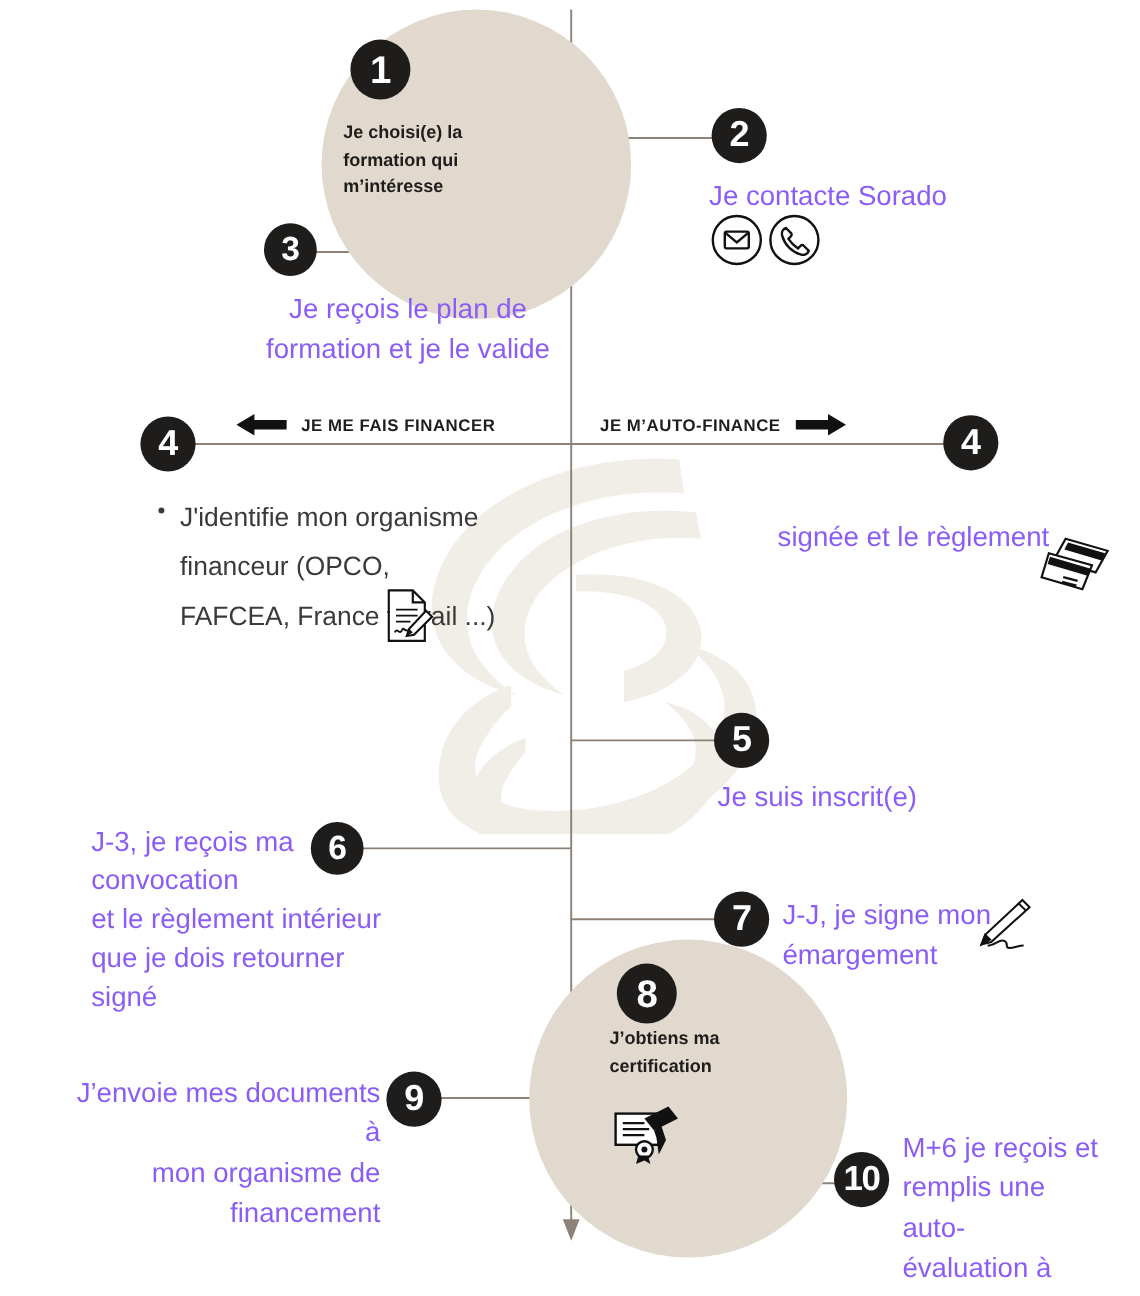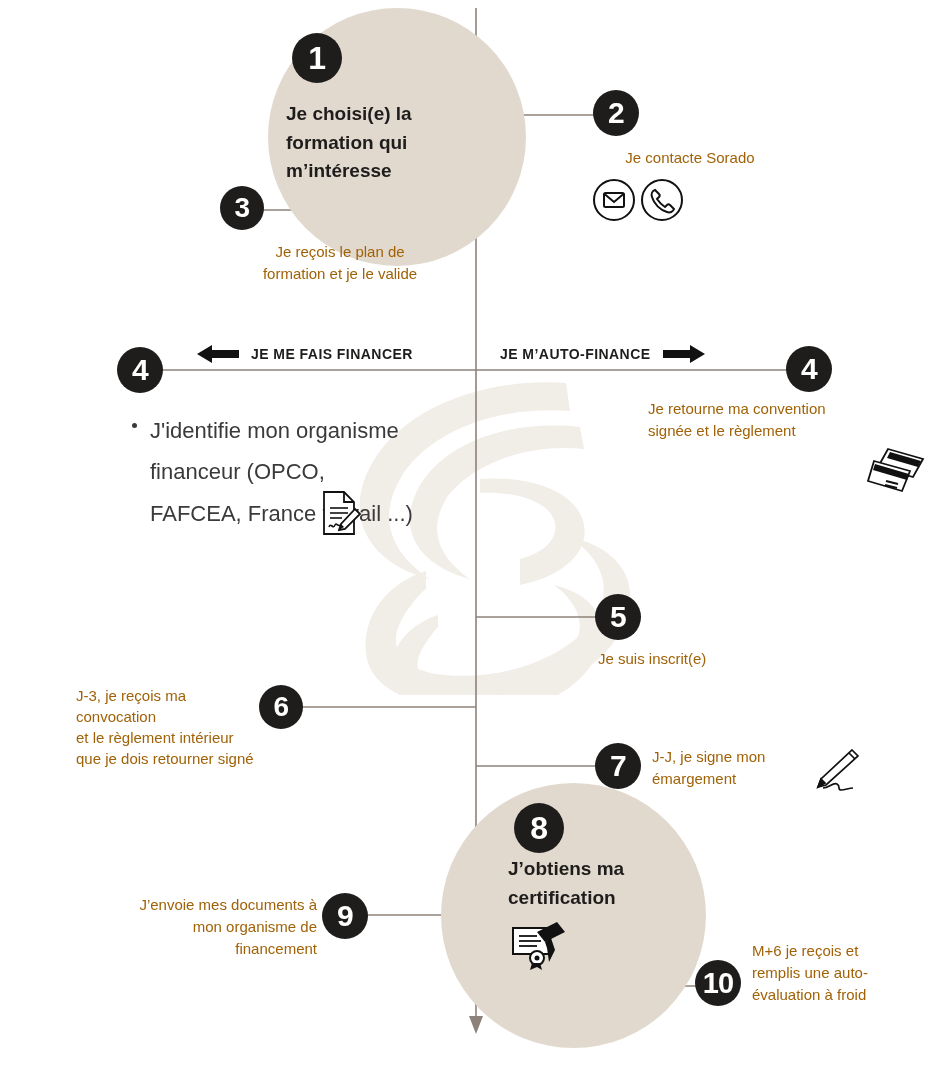--- a/index.html
+++ b/index.html
@@ -73,29 +73,29 @@
   #badge-5  { left: 595px; top: 594px; }
   #badge-6  { left: 259px; top: 685px; }
   #badge-7  { left: 595px; top: 743px; }
   #badge-8  { left: 514px; top: 803px; }
   #badge-9  { left: 322px; top: 893px; }
   #badge-10 { left: 695px; top: 960px; }
 
   
   .txt {
     position: absolute;
-    color: #a16207;
-    font-size: 15px;
+    color: #8b5cf6;
+    font-size: 23px;
     line-height: 1.45;
     z-index: 5;
   }
   .txt.bold {
     color: #1e1d1c;
     font-weight: 700;
-    font-size: 19px;
+    font-size: 15px;
     line-height: 1.5;
   }
   .txt.right { text-align: right; }
 
   #txt-1  { left: 286px; top: 100px; width: 180px; }
   #txt-2  { left: 560px; top: 147px; width: 260px; text-align: center; }
   #txt-3  { left: 215px; top: 241px; width: 250px; text-align: center; }
   #txt-4b { left: 648px; top: 398px; width: 275px; }
   #txt-5  { left: 598px; top: 648px; width: 220px; }
   #txt-6  { left: 76px;  top: 685px; width: 245px; line-height: 1.40; }
@@ -255,21 +255,21 @@
       <path d="M11 38 c2-5 4 3 6-2 c1-3 3 2 5 0"></path>
     </g>
     <g>
       <path d="M37 20 L42 25 L27 40 L21 41 L23 35 Z" fill="#fff" stroke="#111" stroke-width="1.8"></path>
       <path d="M21 41 L23 35 L26 38 Z" fill="#111"></path>
     </g>
   </svg>
 
   <div class="badge sz-md" id="badge-4b">4</div>
   <div class="txt" id="txt-4b">
-    <span>Je retourne ma convention</span><br>
+    <br>
     <span>signée et le règlement</span>
   </div>
   <svg class="icon-abs" id="icon-cards" width="60" height="48" viewBox="0 0 60 48">
     <g stroke="#111" stroke-width="1.8">
       <path d="M22 2 L57 12 L47 30 L12 20 Z" fill="#fff"></path>
       <path d="M24 5 L55 14 L52 20 L21 11 Z" fill="#111" stroke="none"></path>
       <path d="M8 14 L44 24 L36 44 L2 34 Z" fill="#fff"></path>
       <path d="M9 17 L43 27 L41 33 L7 23 Z" fill="#111" stroke="none"></path>
       <line x1="20" y1="34" x2="32" y2="37" stroke-width="2"></line>
       <line x1="19" y1="38" x2="31" y2="41" stroke-width="2"></line>

